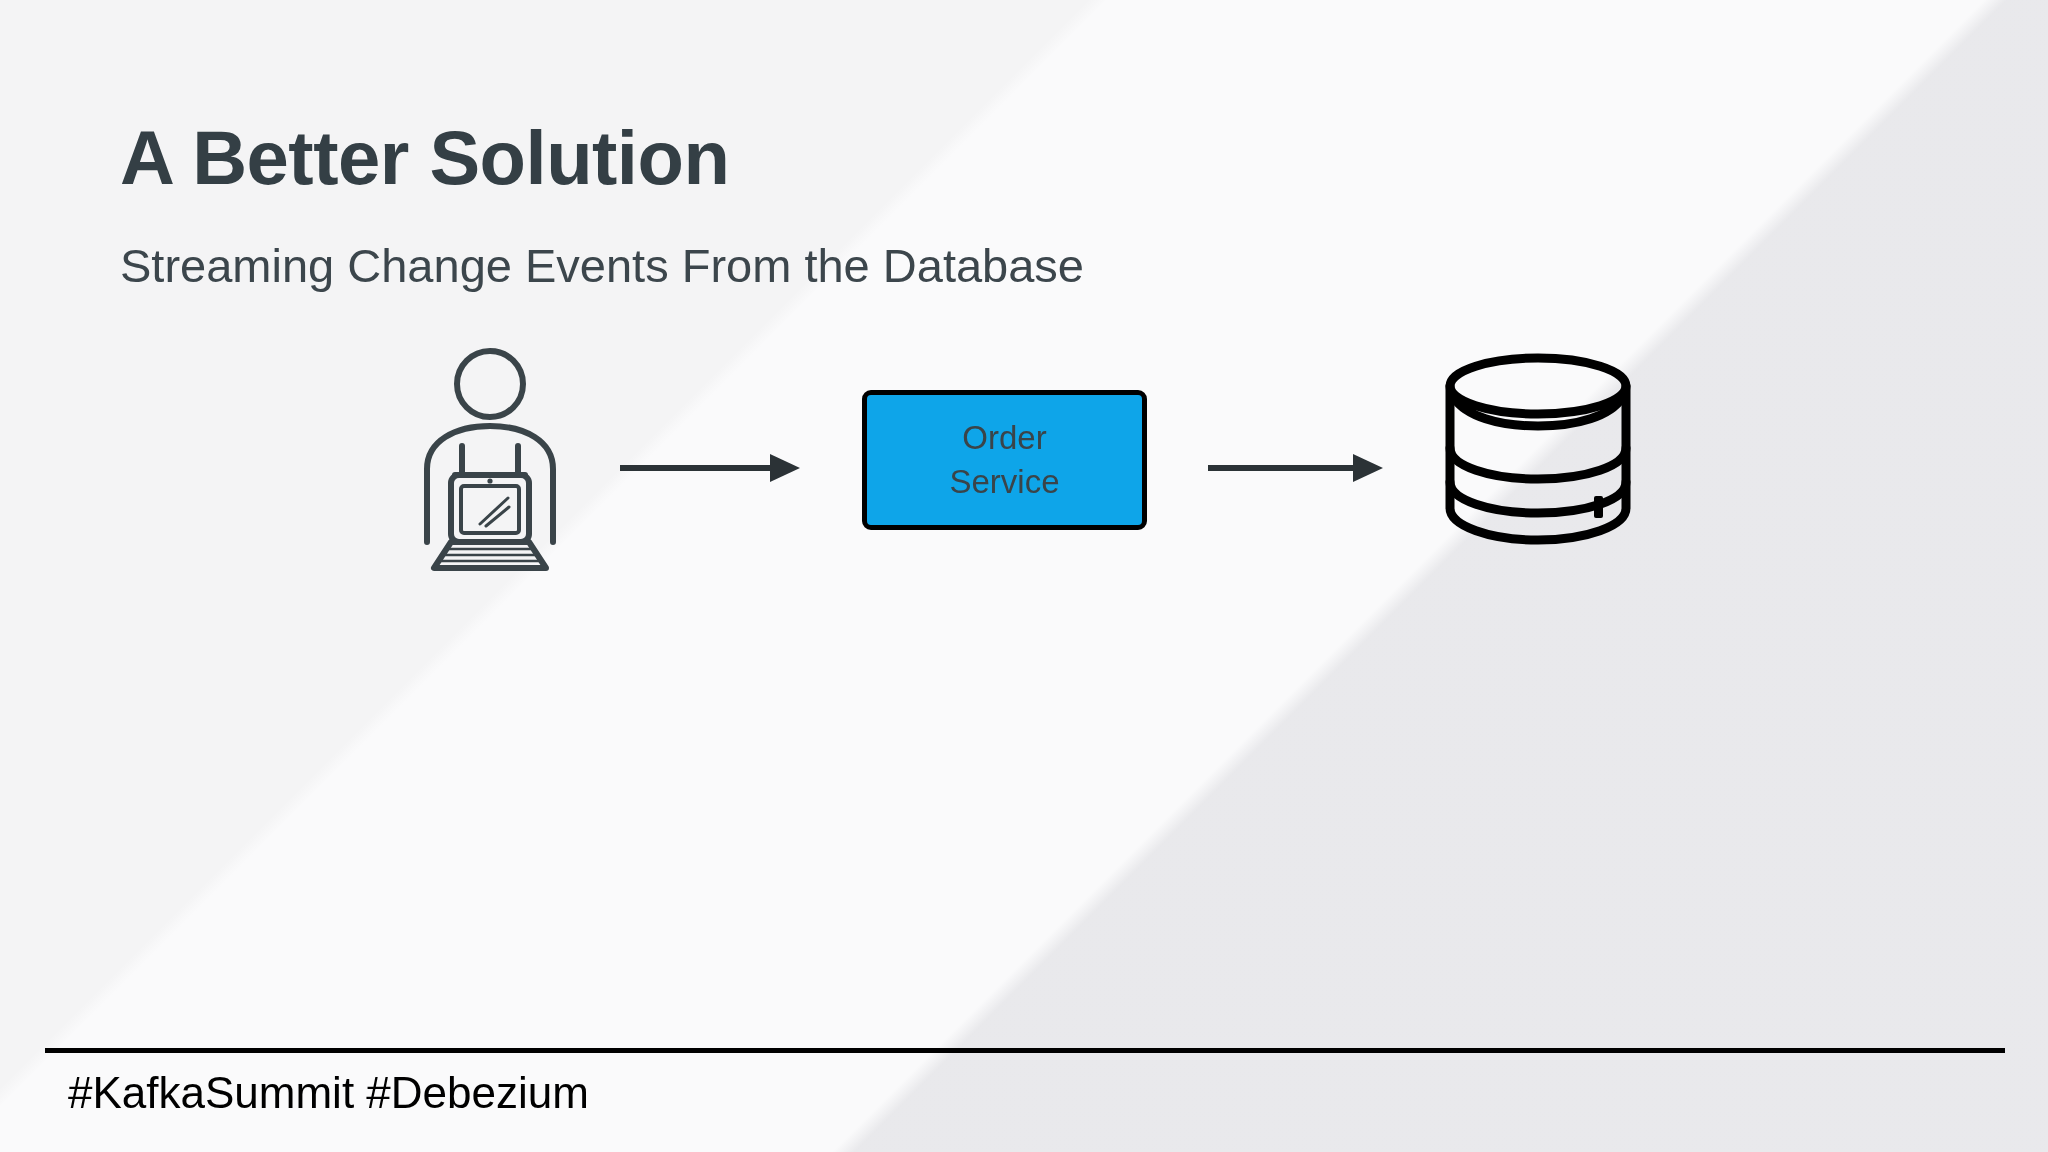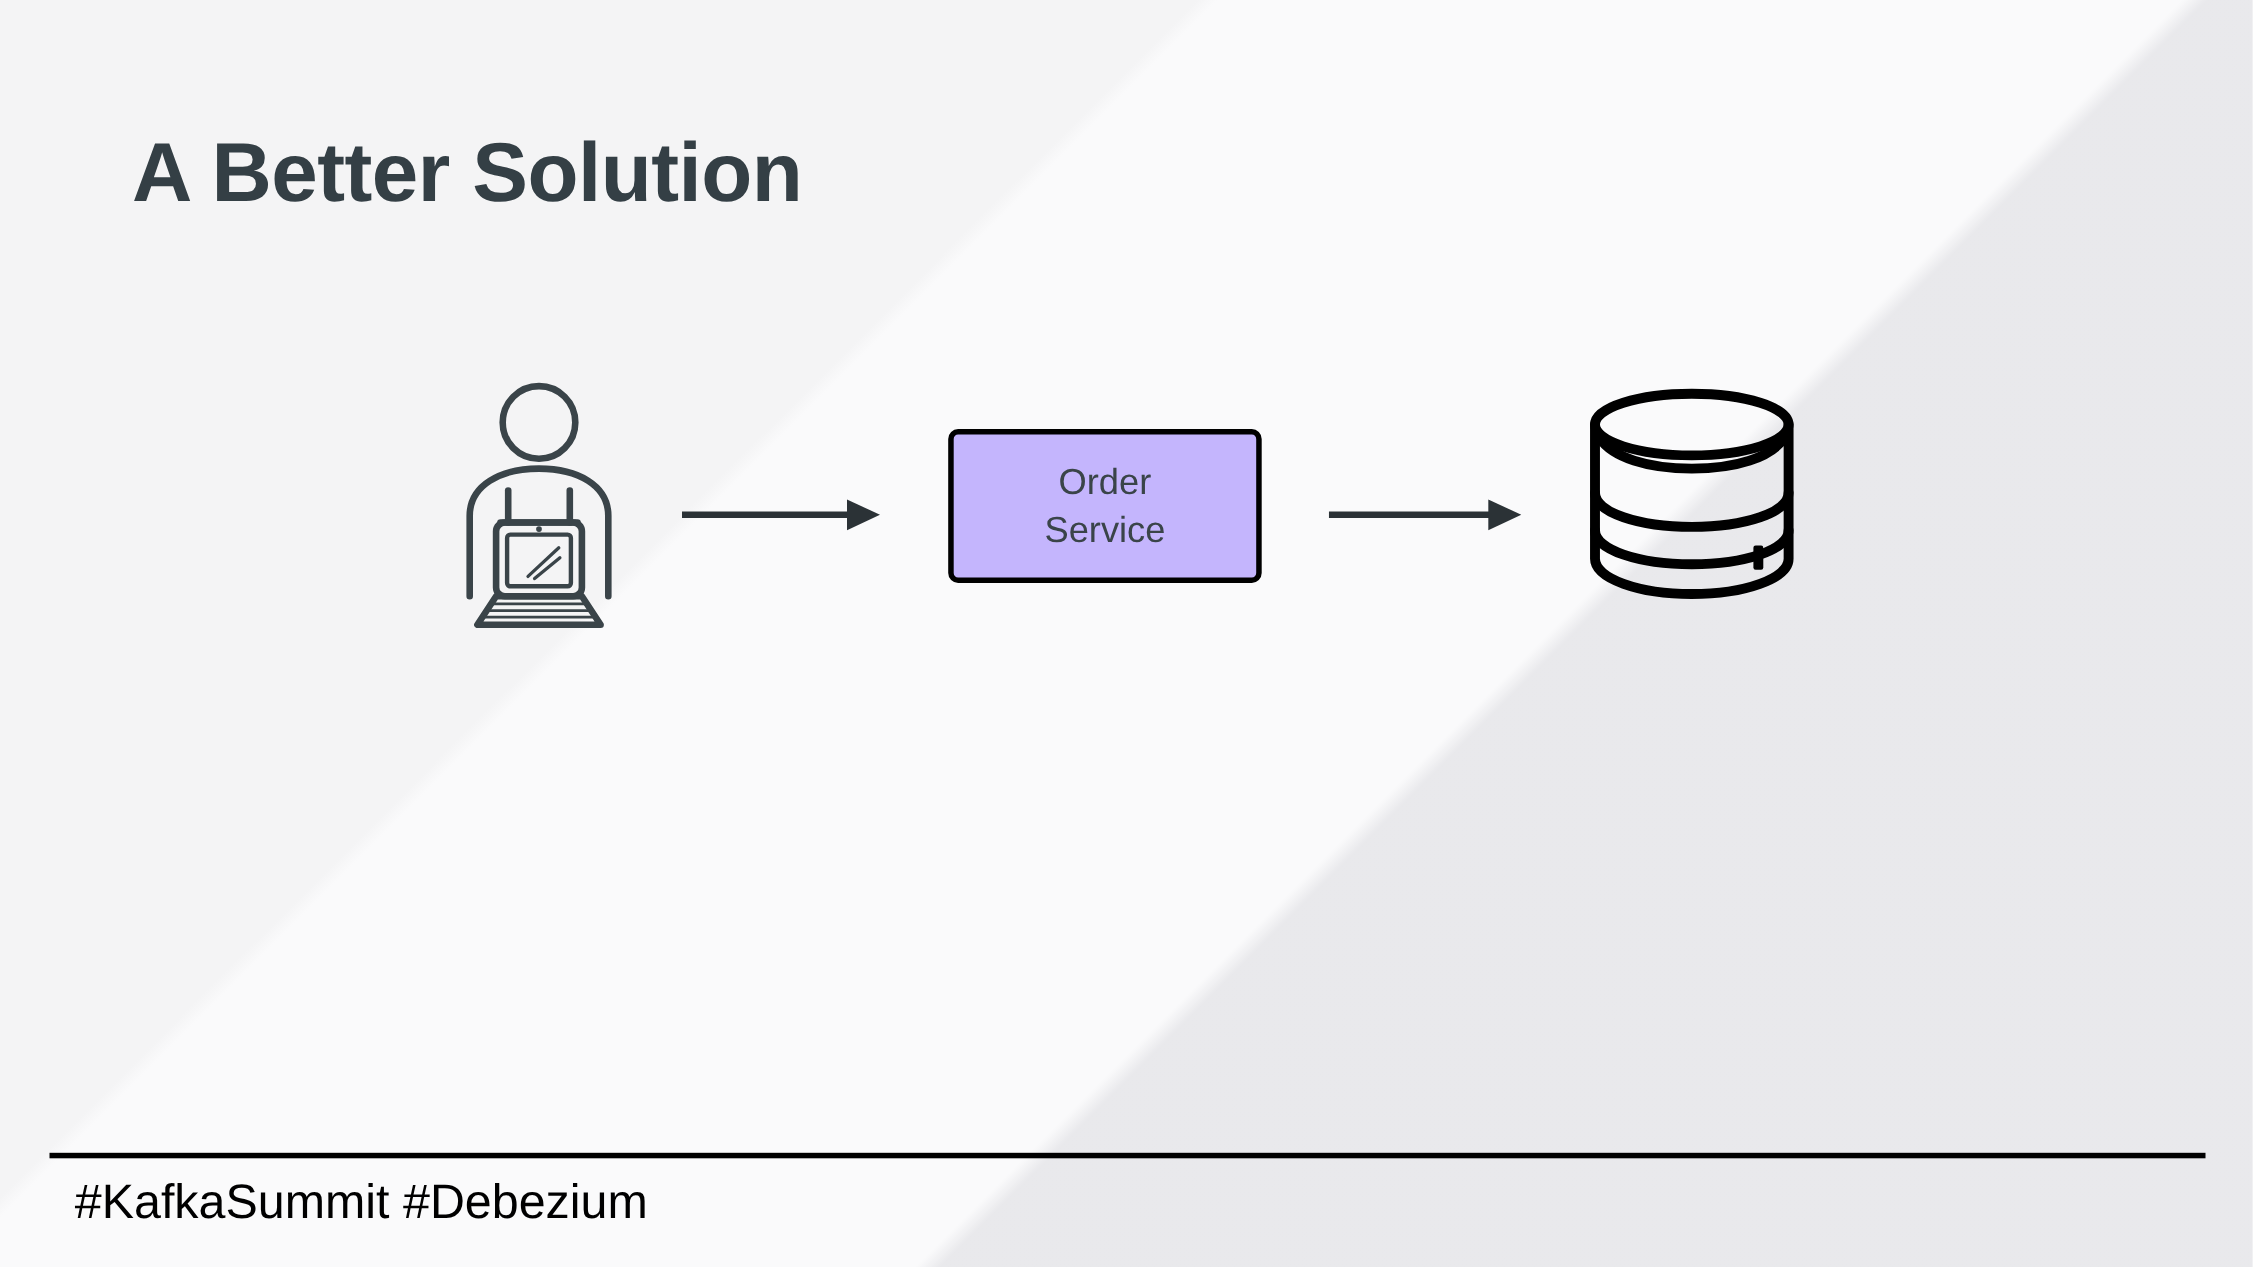--- a/index.html
+++ b/index.html
@@ -74,21 +74,21 @@
   .user-node  { left: 410px; top: 12px;  width: 160px; height: 230px; }
   .arrow-1    { left: 620px; top: 118px; width: 180px; height: 40px;  }
   .service-node { left: 862px; top: 60px; width: 285px; height: 140px; }
   .arrow-2    { left: 1208px; top: 118px; width: 175px; height: 40px; }
   .db-node    { left: 1438px; top: 18px; width: 200px; height: 200px; }
 
   .service-box {
     width: 100%;
     height: 100%;
     box-sizing: border-box;
-    background: #c4b5fd;
+    background: #0ea5e9;
     border: 5px solid #000000;
     border-radius: 9px;
     display: flex;
     flex-direction: column;
     align-items: center;
     justify-content: center;
     gap: 2px;
   }
   .service-line {
     font-size: 33px;
@@ -127,20 +127,21 @@
 <body>
 
 <div class="slide">
 
   <div class="bg-layer bg-base"></div>
   <div class="bg-layer bg-facet-top"></div>
   <div class="bg-layer bg-facet-bottom"></div>
 
   <div class="title">A Better Solution</div>
 
+  <div class="subtitle">Streaming Change Events From the Database</div>
 
   <div class="diagram">
 
     <div class="node user-node">
       <svg viewBox="0 0 160 230" width="160" height="230">
         <g fill="none" stroke="#3a4449" stroke-width="6" stroke-linecap="round" stroke-linejoin="round">
           <circle cx="80" cy="42" r="33"></circle>
           <path d="M17 200 L17 127 C17 99 45 84 80 84 C115 84 143 99 143 127 L143 200"></path>
           <line x1="52" y1="104" x2="52" y2="133"></line>
           <line x1="108" y1="104" x2="108" y2="133"></line>

